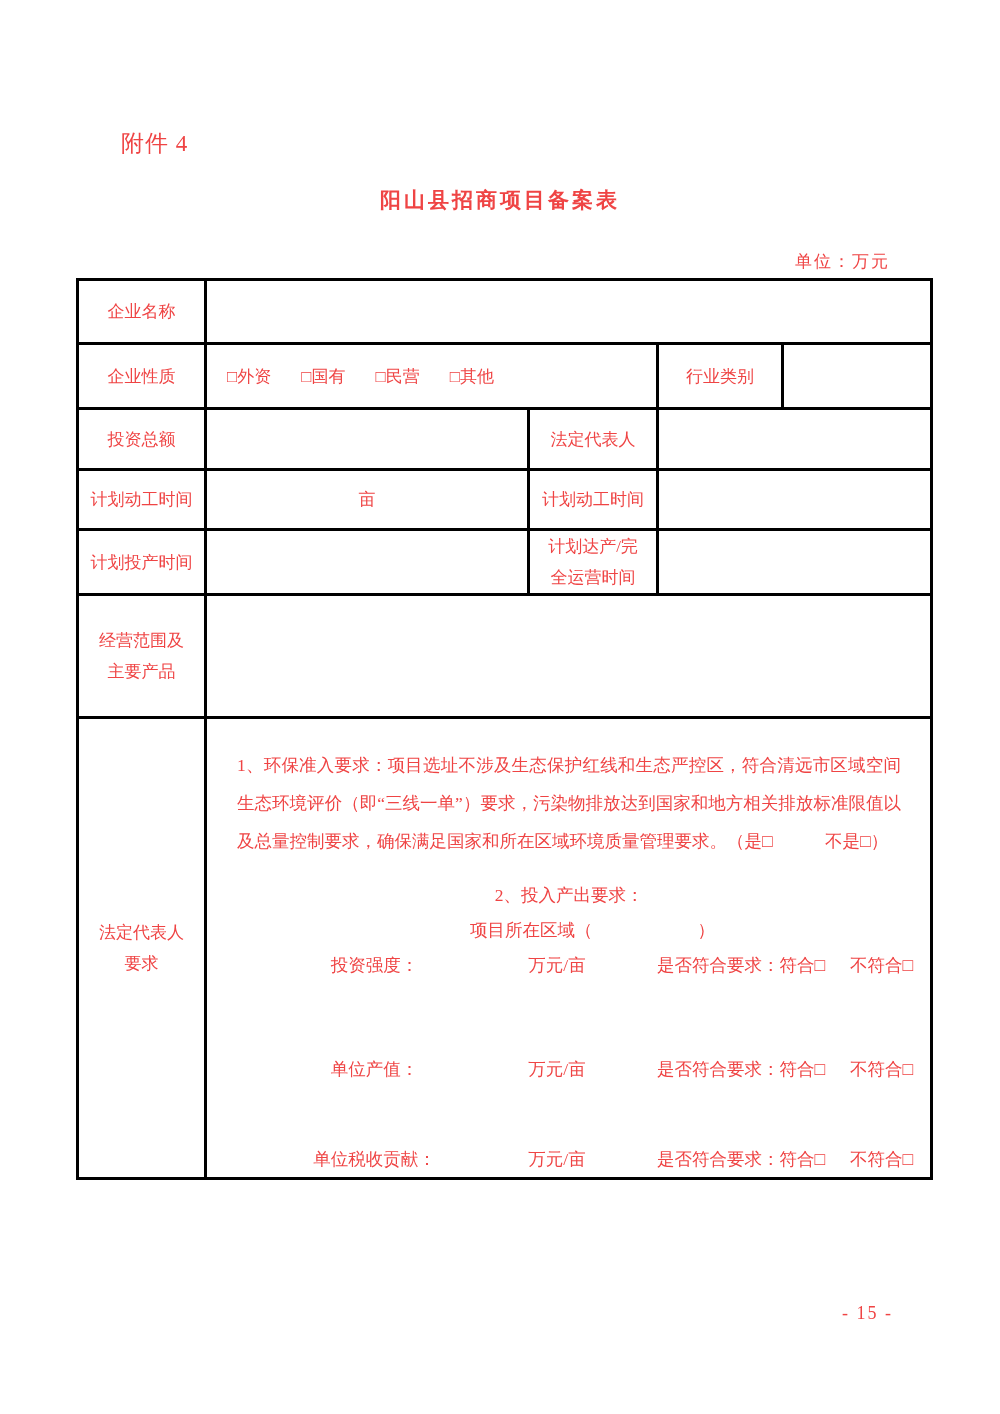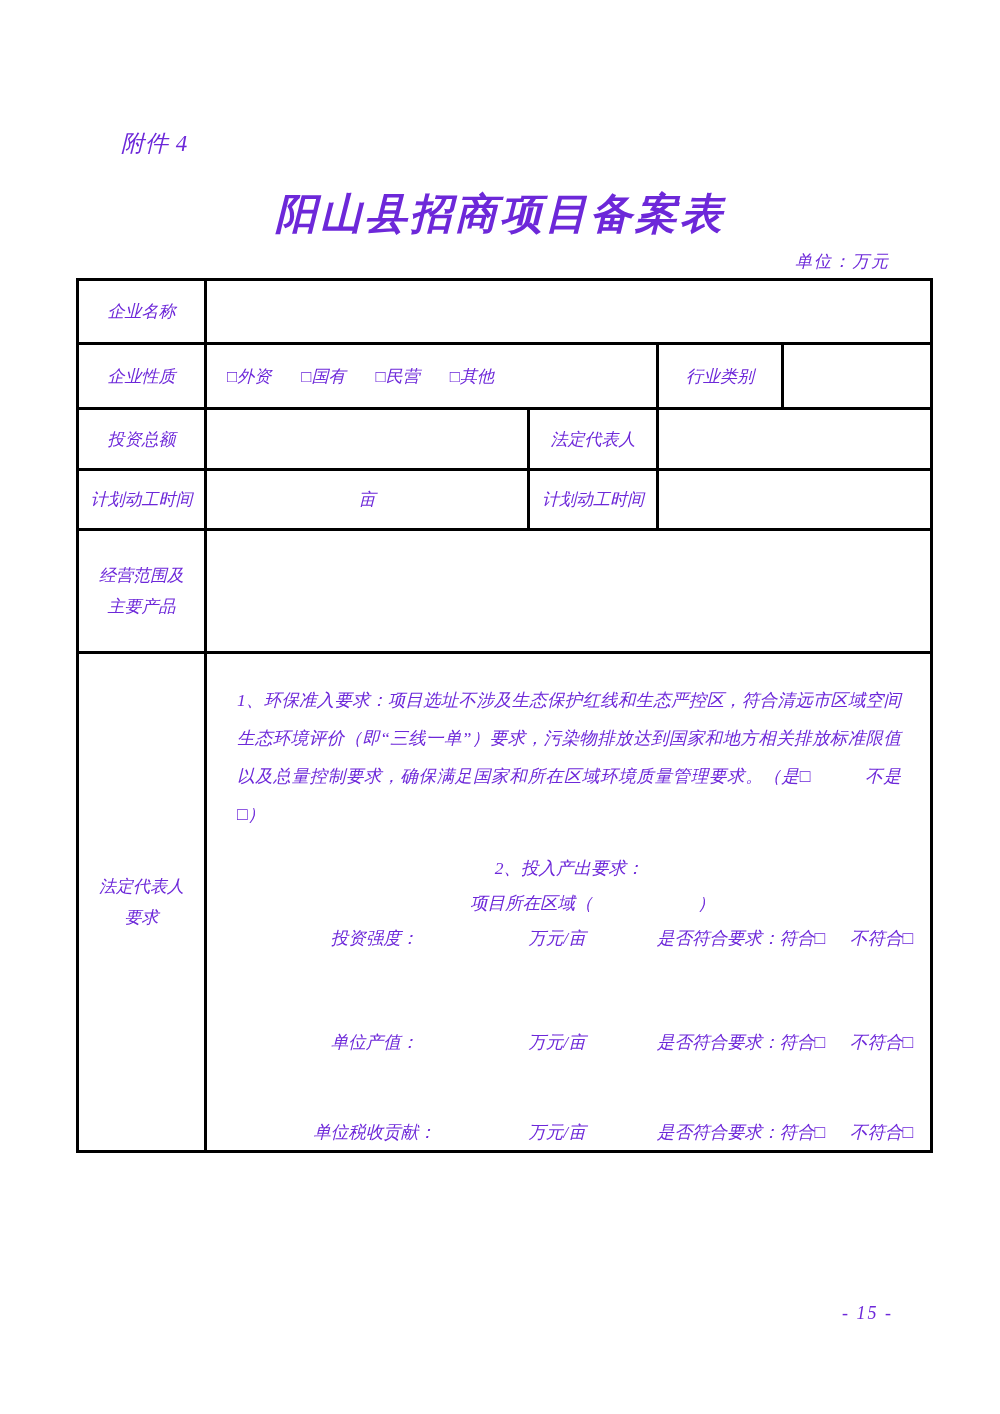--- a/index.html
+++ b/index.html
@@ -1,40 +1,39 @@
 <!DOCTYPE html>
 <html><head>
 <meta charset="utf-8">
 <style>
   html, body { margin: 0; padding: 0; background: #ffffff; }
   .sheet {
     position: relative;
     width: 1000px;
     height: 1414px;
     background: #ffffff;
-    color: #6d28d9;
+    color: #ef4444;
     font-family: "Liberation Serif", "DejaVu Serif", serif;
     overflow: hidden;
-    font-style: italic;
   }
   .attachment {
     position: absolute;
     left: 121px;
     top: 128px;
     font-size: 23px;
     letter-spacing: 1px;
   }
   .doc-title {
     position: absolute;
     left: 0;
     right: 0;
     top: 186px;
     margin: 0;
     text-align: center;
-    font-size: 42px;
+    font-size: 21px;
     font-weight: 700;
     letter-spacing: 3px;
     font-family: "Liberation Sans", "DejaVu Sans", sans-serif;
   }
   .unit-note {
     position: absolute;
     right: 110px;
     top: 250px;
     font-size: 17px;
     letter-spacing: 2px;
@@ -133,20 +132,27 @@
       <td colspan="2" class="g-l"></td>
     </tr>
 
     <tr style="height:60px">
       <td>计划动工时间</td>
       <td class="g-r">亩</td>
       <td class="g-l">计划动工时间</td>
       <td colspan="2"></td>
     </tr>
 
+    <tr style="height:61px">
+      <td>计划投产时间</td>
+      <td class="g-r"></td>
+      <td class="g-l multiline">计划达产/完
+全运营时间</td>
+      <td colspan="2"></td>
+    </tr>
 
     <tr style="height:123px">
       <td class="multiline">经营范围及
 主要产品</td>
       <td colspan="4"></td>
     </tr>
 
     <tr style="height:443px">
       <td class="multiline">法定代表人
 要求</td>

